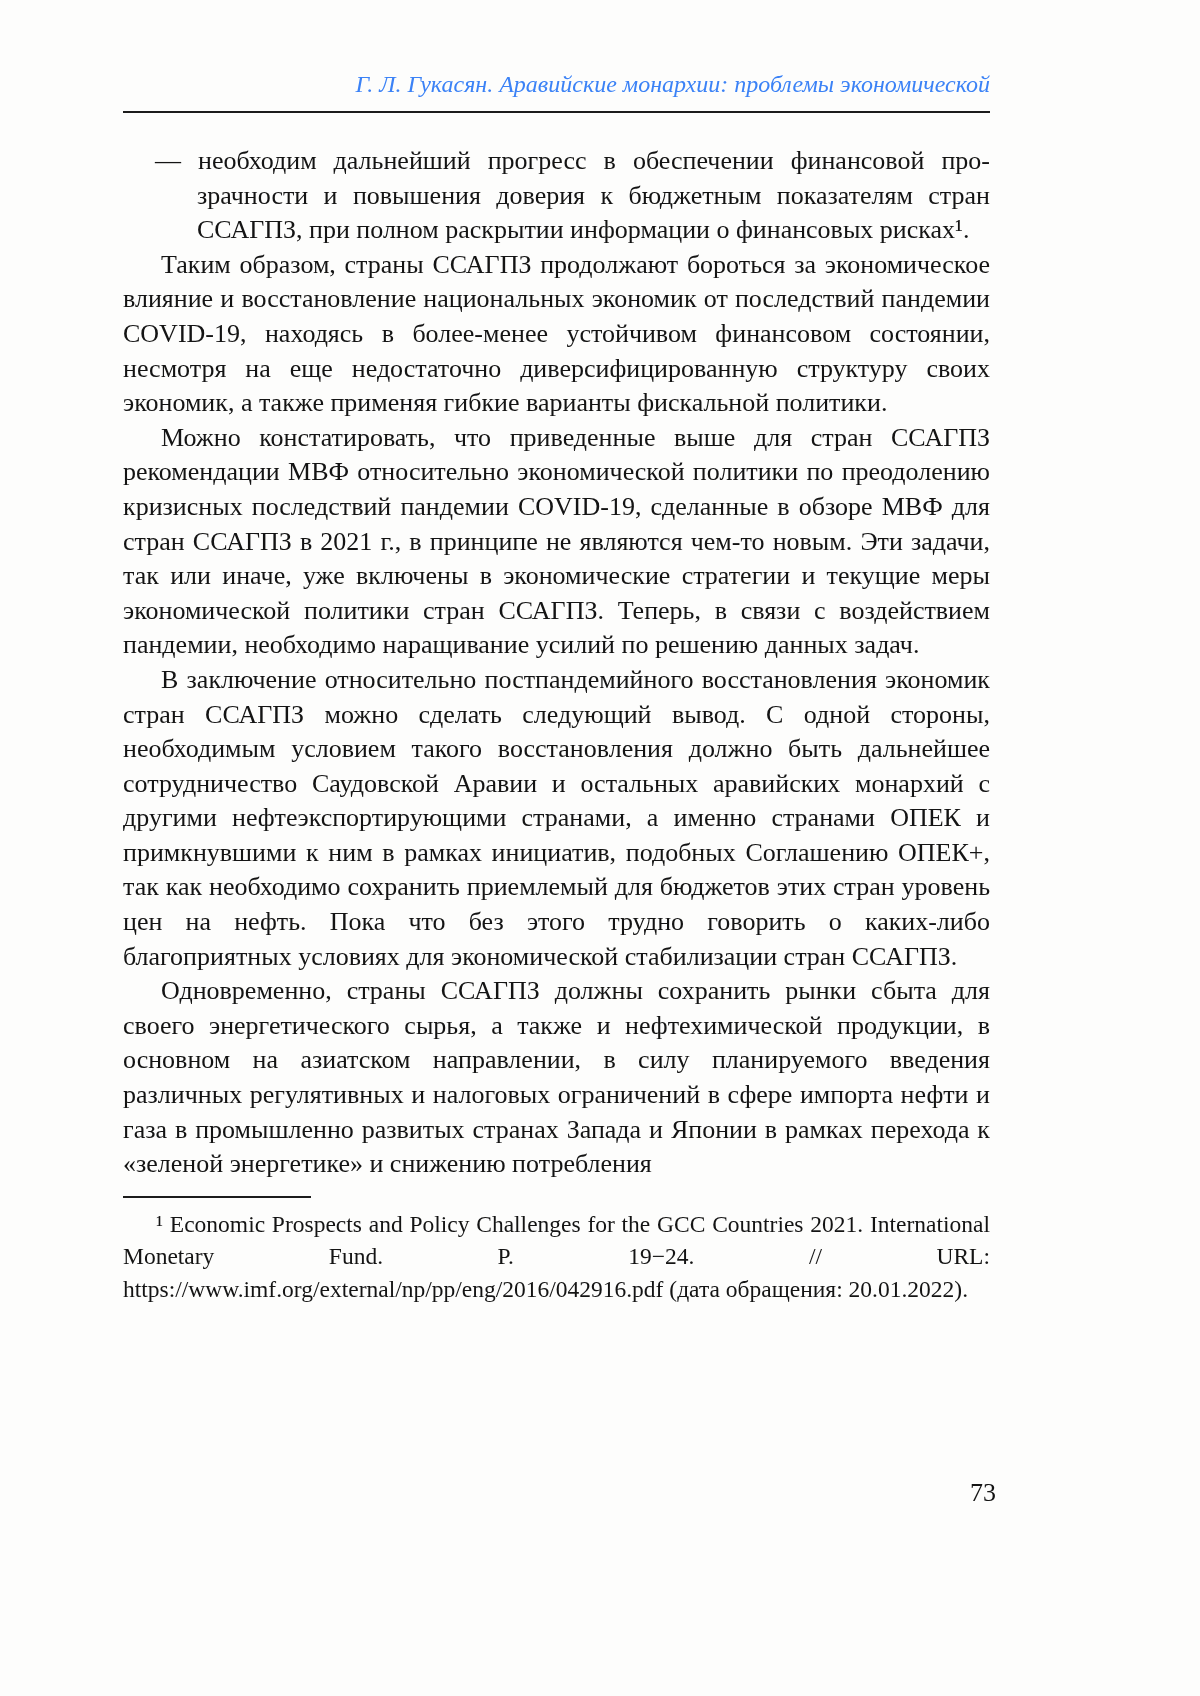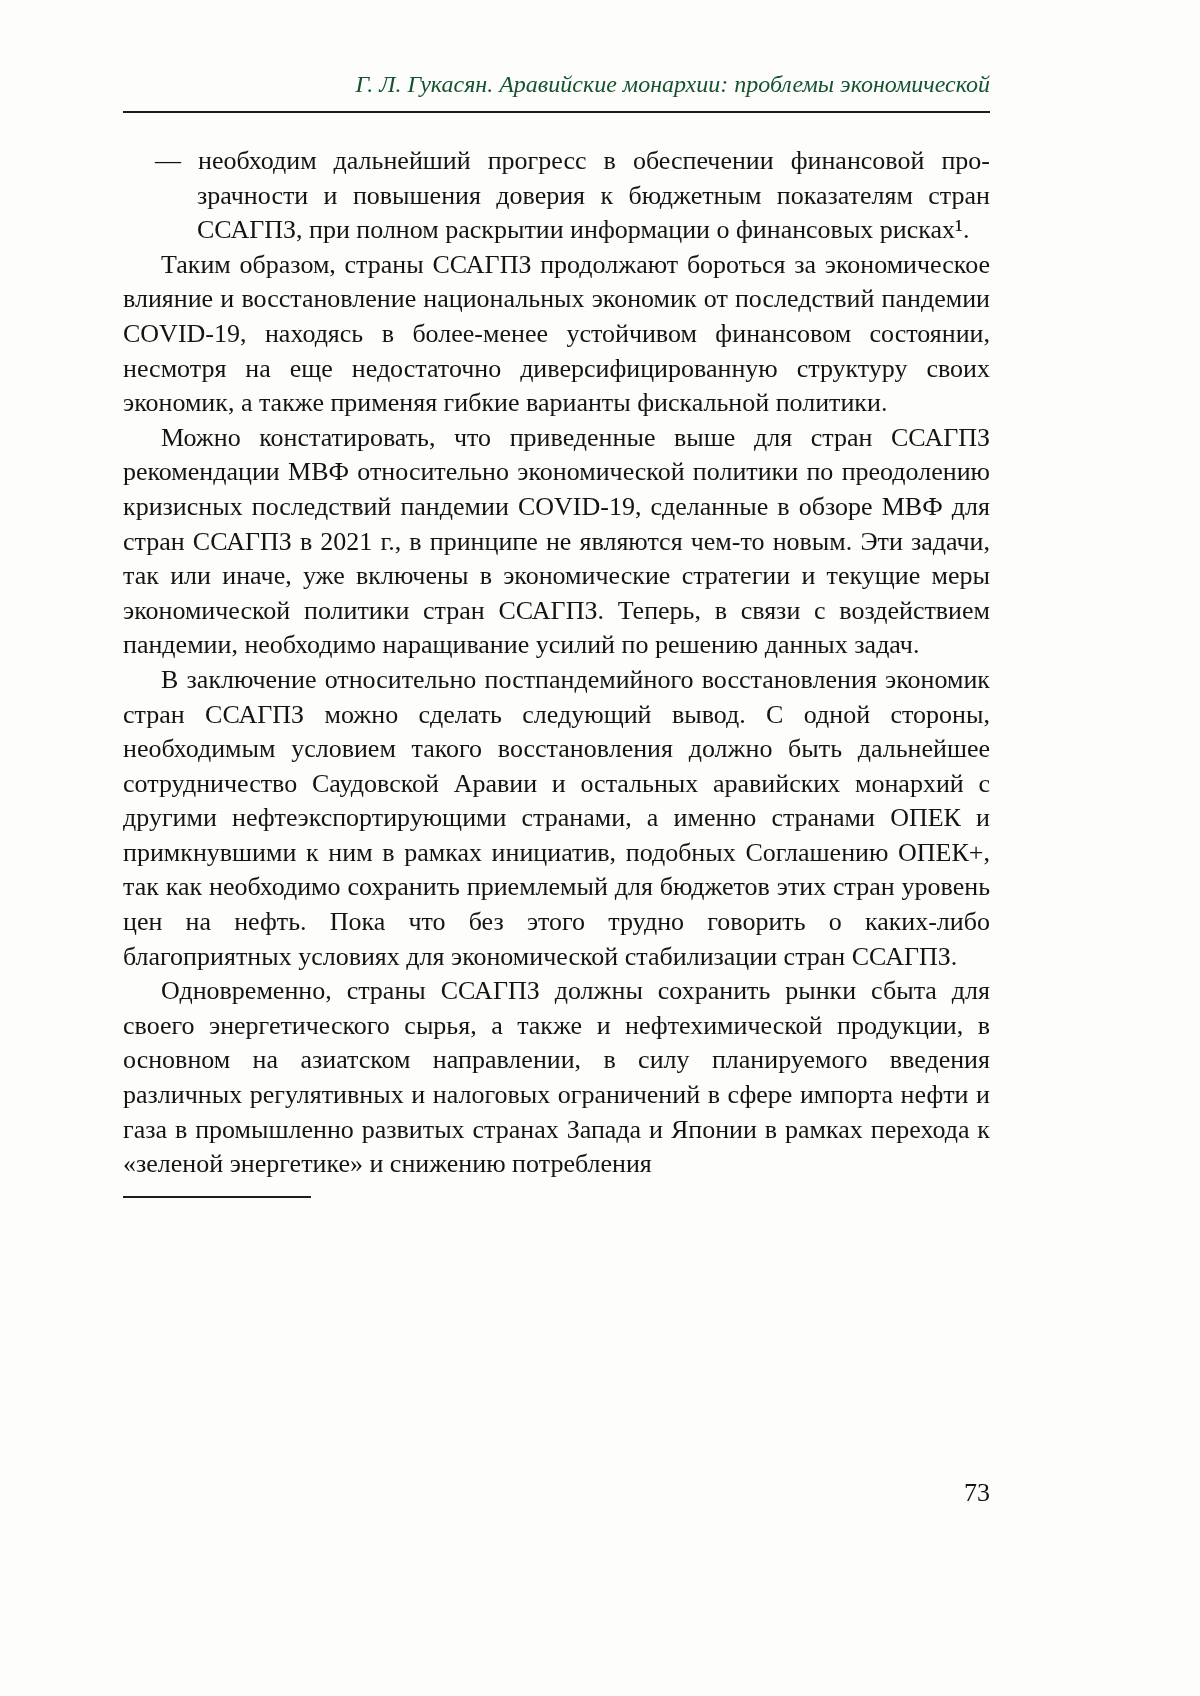--- a/index.html
+++ b/index.html
@@ -18,21 +18,21 @@
     padding: 70px 210px 0 123px;
     overflow: hidden;
   }
 
   
   .running-header {
     text-align: right;
     font-style: italic;
     font-size: 24px;
     line-height: 29px;
-    color: #14532d;
+    color: #3b82f6;
   }
 
   .header-rule {
     border: 0;
     border-top: 2px solid #1c1c1c;
     margin-top: 12px;
   }
 
   
   .page-body {
@@ -73,21 +73,21 @@
     font-size: 23.5px;
     line-height: 32.5px;
     text-align: justify;
     text-indent: 33px;
     word-break: break-word;
   }
 
   
   .page-number {
     position: absolute;
-    right: 210px;
+    right: 204px;
     top: 1478px;
     font-size: 26px;
     color: #141414;
   }
 </style>
 </head>
 <body>
 
 <div class="page">
 
@@ -100,17 +100,18 @@
   <main class="page-body">
     <p class="dash-item">— необходим дальнейший прогресс в обеспечении финансовой про­зрачности и повышения доверия к бюджетным показателям стран ССАГПЗ, при полном раскрытии информации о финансовых рисках¹.</p>
     <p class="para">Таким образом, страны ССАГПЗ продолжают бороться за эко­номическое влияние и восстановление национальных экономик от последствий пандемии COVID-19, находясь в более-менее устойчивом финансовом состоянии, несмотря на еще недостаточно диверсифициро­ванную структуру своих экономик, а также применяя гибкие варианты фискальной политики.</p>
     <p class="para">Можно констатировать, что приведенные выше для стран ССАГПЗ рекомендации МВФ относительно экономической политики по пре­одолению кризисных последствий пандемии COVID-19, сделанные в обзоре МВФ для стран ССАГПЗ в 2021 г., в принципе не являются чем-то новым. Эти задачи, так или иначе, уже включены в экономи­ческие стратегии и текущие меры экономической политики стран ССАГПЗ. Теперь, в связи с воздействием пандемии, необходимо нара­щивание усилий по решению данных задач.</p>
     <p class="para">В заключение относительно постпандемийного восстановления экономик стран ССАГПЗ можно сделать следующий вывод. С одной стороны, необходимым условием такого восстановления должно быть дальнейшее сотрудничество Саудовской Аравии и остальных аравий­ских монархий с другими нефтеэкспортирующими странами, а именно странами ОПЕК и примкнувшими к ним в рамках инициатив, подобных Соглашению ОПЕК+, так как необходимо сохранить приемлемый для бюджетов этих стран уровень цен на нефть. Пока что без этого трудно говорить о каких-либо благоприятных условиях для экономической ста­билизации стран ССАГПЗ.</p>
     <p class="para">Одновременно, страны ССАГПЗ должны сохранить рынки сбыта для своего энергетического сырья, а также и нефтехимической продукции, в основном на азиатском направлении, в силу планируемого введения различных регулятивных и налоговых ограничений в сфере импорта нефти и газа в промышленно развитых странах Запада и Японии в рамках перехода к «зеленой энергетике» и снижению потребления</p>
   </main>
 
   <footer class="footnote-block">
     <hr class="footnote-rule">
+    <p class="footnote-text">¹ Economic Prospects and Policy Challenges for the GCC Countries 2021. International Monetary Fund. P. 19−24. // URL: https://www.imf.org/external/np/pp/eng/2016/042916.pdf (дата обращения: 20.01.2022).</p>
   </footer>
 
   <div class="page-number">73</div>
 
 </div>
 
 </body></html>

